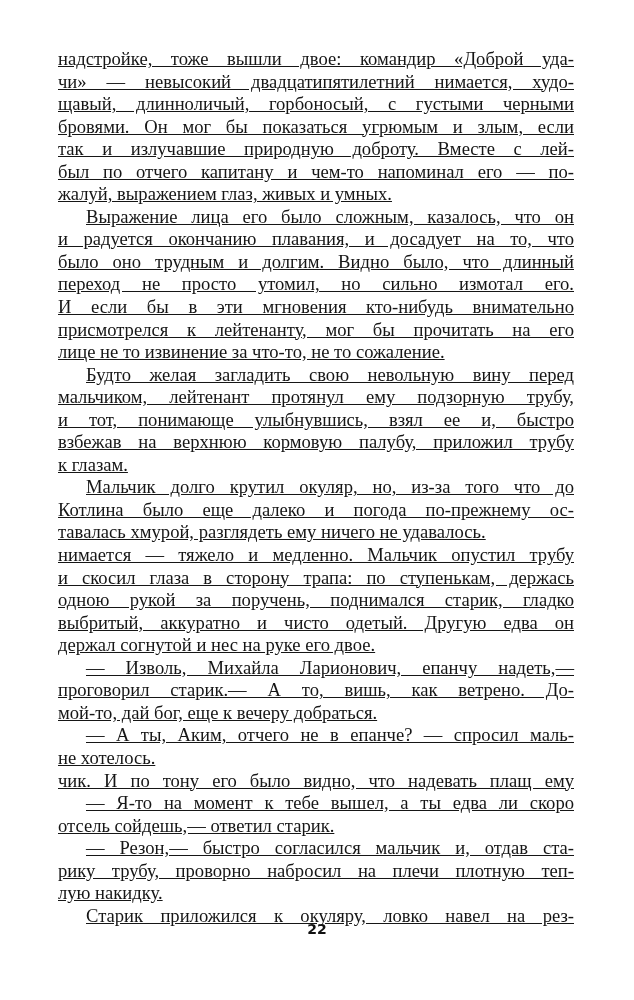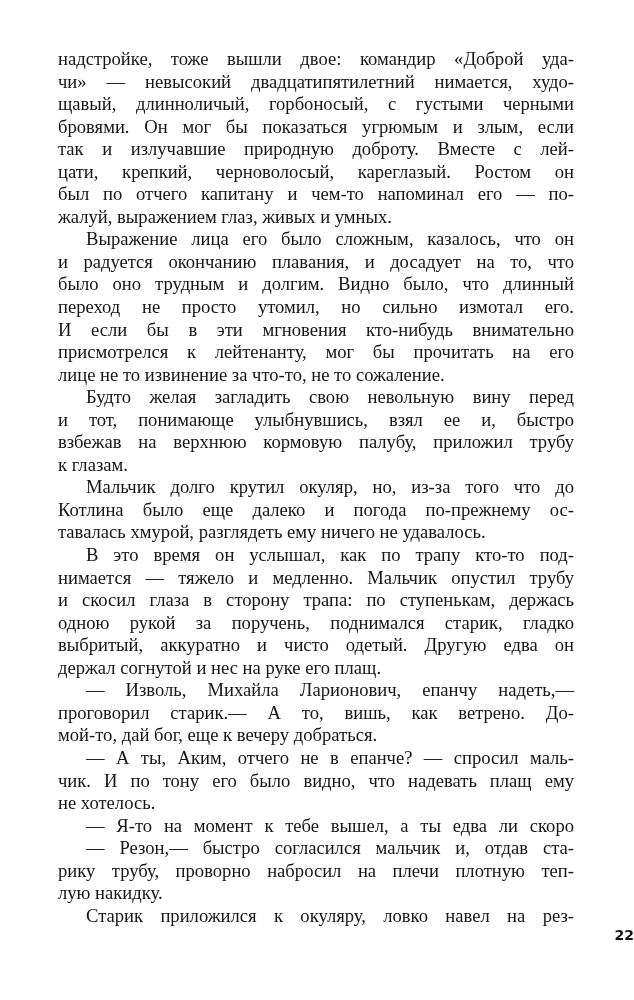--- a/index.html
+++ b/index.html
@@ -4,67 +4,67 @@
 <style>
   html, body { margin: 0; padding: 0; background: #ffffff; }
   body { width: 634px; height: 1000px; position: relative; overflow: hidden; }
   .page {
     position: absolute; left: 58px; top: 48px; width: 516px;
     font-family: "Liberation Serif", "DejaVu Serif", serif;
     font-size: 18.6px; color: #161616; line-height: 22.55px;
   }
   .line {
     display: block; text-align: justify; text-align-last: justify;
-    white-space: nowrap; height: 22.55px; overflow: visible;
+    white-space: nowrap; height: 22.55px; overflow: visible; text-decoration: underline;
   }
   .line.last { text-align-last: left; }
   .line.indent { padding-left: 28px; }
   .page-number {
     position: absolute; left: 0; width: 634px; top: 921px;
-    text-align: right; font-family: "DejaVu Sans", sans-serif;
-    font-weight: bold; font-size: 14px; color: #111; margin-top: 6px;
+    text-align: center; font-family: "DejaVu Sans", sans-serif;
+    font-weight: bold; font-size: 14px; color: #111;
   }
 </style>
 </head>
 <body>
 
 <div class="page" id="page-text">
     <span class="line">надстройке, тоже вышли двое: командир «Доброй уда-</span>
     <span class="line">чи» — невысокий двадцатипятилетний нимается, худо-</span>
     <span class="line">щавый, длинноличый, горбоносый, с густыми черными</span>
     <span class="line">бровями. Он мог бы показаться угрюмым и злым, если</span>
     <span class="line">так и излучавшие природную доброту. Вместе с лей-</span>
-    <span class="line">цати, крепкий, черноволосый, кареглазый. Ростом он</span>
     <span class="line">был по отчего капитану и чем-то напоминал его — по-</span>
     <span class="line last">жалуй, выражением глаз, живых и умных.</span>
     <span class="line indent">Выражение лица его было сложным, казалось, что он</span>
     <span class="line">и радуется окончанию плавания, и досадует на то, что</span>
     <span class="line">было оно трудным и долгим. Видно было, что длинный</span>
     <span class="line">переход не просто утомил, но сильно измотал его.</span>
     <span class="line">И если бы в эти мгновения кто-нибудь внимательно</span>
     <span class="line">присмотрелся к лейтенанту, мог бы прочитать на его</span>
     <span class="line last">лице не то извинение за что-то, не то сожаление.</span>
     <span class="line indent">Будто желая загладить свою невольную вину перед</span>
+    <span class="line">мальчиком, лейтенант протянул ему подзорную трубу,</span>
     <span class="line">и тот, понимающе улыбнувшись, взял ее и, быстро</span>
     <span class="line">взбежав на верхнюю кормовую палубу, приложил трубу</span>
     <span class="line last">к глазам.</span>
     <span class="line indent">Мальчик долго крутил окуляр, но, из-за того что до</span>
     <span class="line">Котлина было еще далеко и погода по-прежнему ос-</span>
     <span class="line last">тавалась хмурой, разглядеть ему ничего не удавалось.</span>
-    <span class="line indent">В это время он услышал, как по трапу кто-то под-</span>
     <span class="line">нимается — тяжело и медленно. Мальчик опустил трубу</span>
     <span class="line">и скосил глаза в сторону трапа: по ступенькам, держась</span>
     <span class="line">одною рукой за поручень, поднимался старик, гладко</span>
     <span class="line">выбритый, аккуратно и чисто одетый. Другую едва он</span>
-    <span class="line last">держал согнутой и нес на руке его плащ.</span>
+    <span class="line last">держал согнутой и нес на руке его двое.</span>
     <span class="line indent">— Изволь, Михайла Ларионович, епанчу надеть,—</span>
     <span class="line">проговорил старик.— А то, вишь, как ветрено. До-</span>
     <span class="line last">мой-то, дай бог, еще к вечеру добраться.</span>
     <span class="line indent">— А ты, Аким, отчего не в епанче? — спросил маль-</span>
+    <span class="line last">не хотелось.</span>
     <span class="line">чик. И по тону его было видно, что надевать плащ ему</span>
-    <span class="line last">не хотелось.</span>
     <span class="line indent">— Я-то на момент к тебе вышел, а ты едва ли скоро</span>
+    <span class="line last">отсель сойдешь,— ответил старик.</span>
     <span class="line indent">— Резон,— быстро согласился мальчик и, отдав ста-</span>
     <span class="line">рику трубу, проворно набросил на плечи плотную теп-</span>
     <span class="line last">лую накидку.</span>
     <span class="line indent">Старик приложился к окуляру, ловко навел на рез-</span>
   </div>
 <div class="page-number">22</div>
 
 </body></html>

